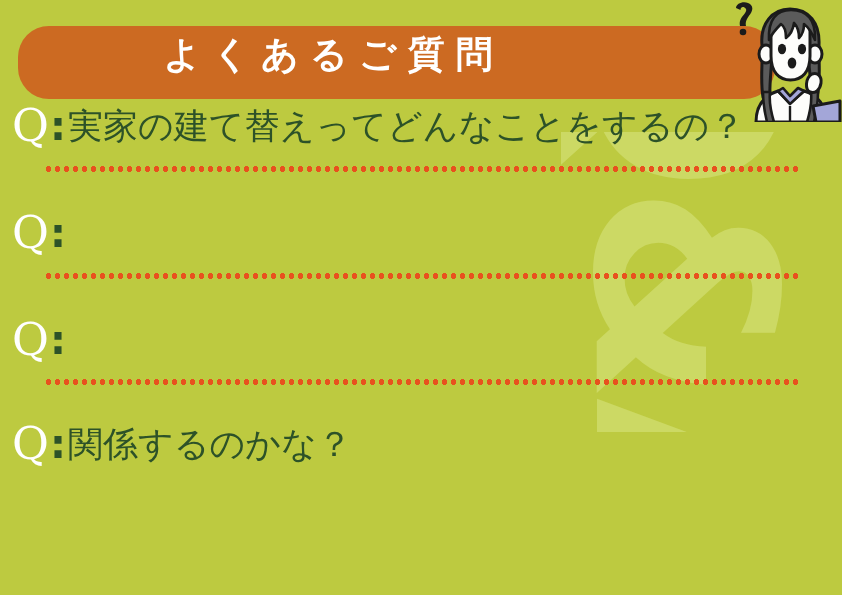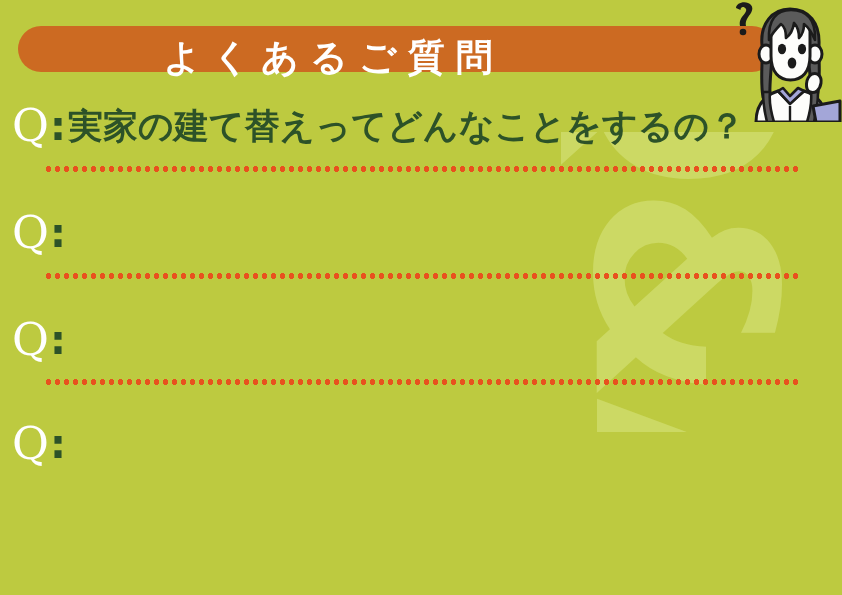--- a/index.html
+++ b/index.html
@@ -30,24 +30,25 @@
     font-weight:bold;
     font-size:250px;
     fill:#ccd964;
     letter-spacing:-6px;
   }
 
   
   .banner {
     position:absolute;
     left:18px; top:26px;
-    width:757px; height:46px;
+    width:757px; height:73px;
     background:#cc6a22;
     border-radius:31px;
     z-index:1;
+    font-family:Liberation Mono, monospace;
   }
   .banner-title {
     position:absolute;
     left:0; top:0;
     width:620px; height:62px;
     display:flex;
     align-items:center;
     justify-content:center;
     color:#ffffff;
     font-size:37px;
@@ -94,21 +95,21 @@
     line-height:1.05;
     color:#2d5228;
     font-weight:bold;
     flex:0 0 auto;
     margin-left:1px;
     margin-right:2px;
   }
   .q-text {
     color:#2d5228;
     font-size:35px;
-    font-weight:bold;
+    font-weight:normal;
     line-height:1.14;
     letter-spacing:0px;
     padding-top:2px;
   }
   .q-text .line2 { display:block; }
 
   .divider {
     height:6px;
     margin:18px 44px 0 44px;
     background-image:radial-gradient(circle closest-side, #e8511e 96%, transparent 100%);
@@ -215,18 +216,19 @@
       <div class="divider"></div>
     </div>
 
     <div class="sp3"></div>
 
     <div class="faq-item">
       <div class="qline">
         <span class="q-mark">Q</span>
         <span class="q-colon">:</span>
         <span class="q-text">
+          <span class="line2">関係するのかな？</span>
         </span>
       </div>
     </div>
 
   </div>
 </div>
 
 </body></html>

